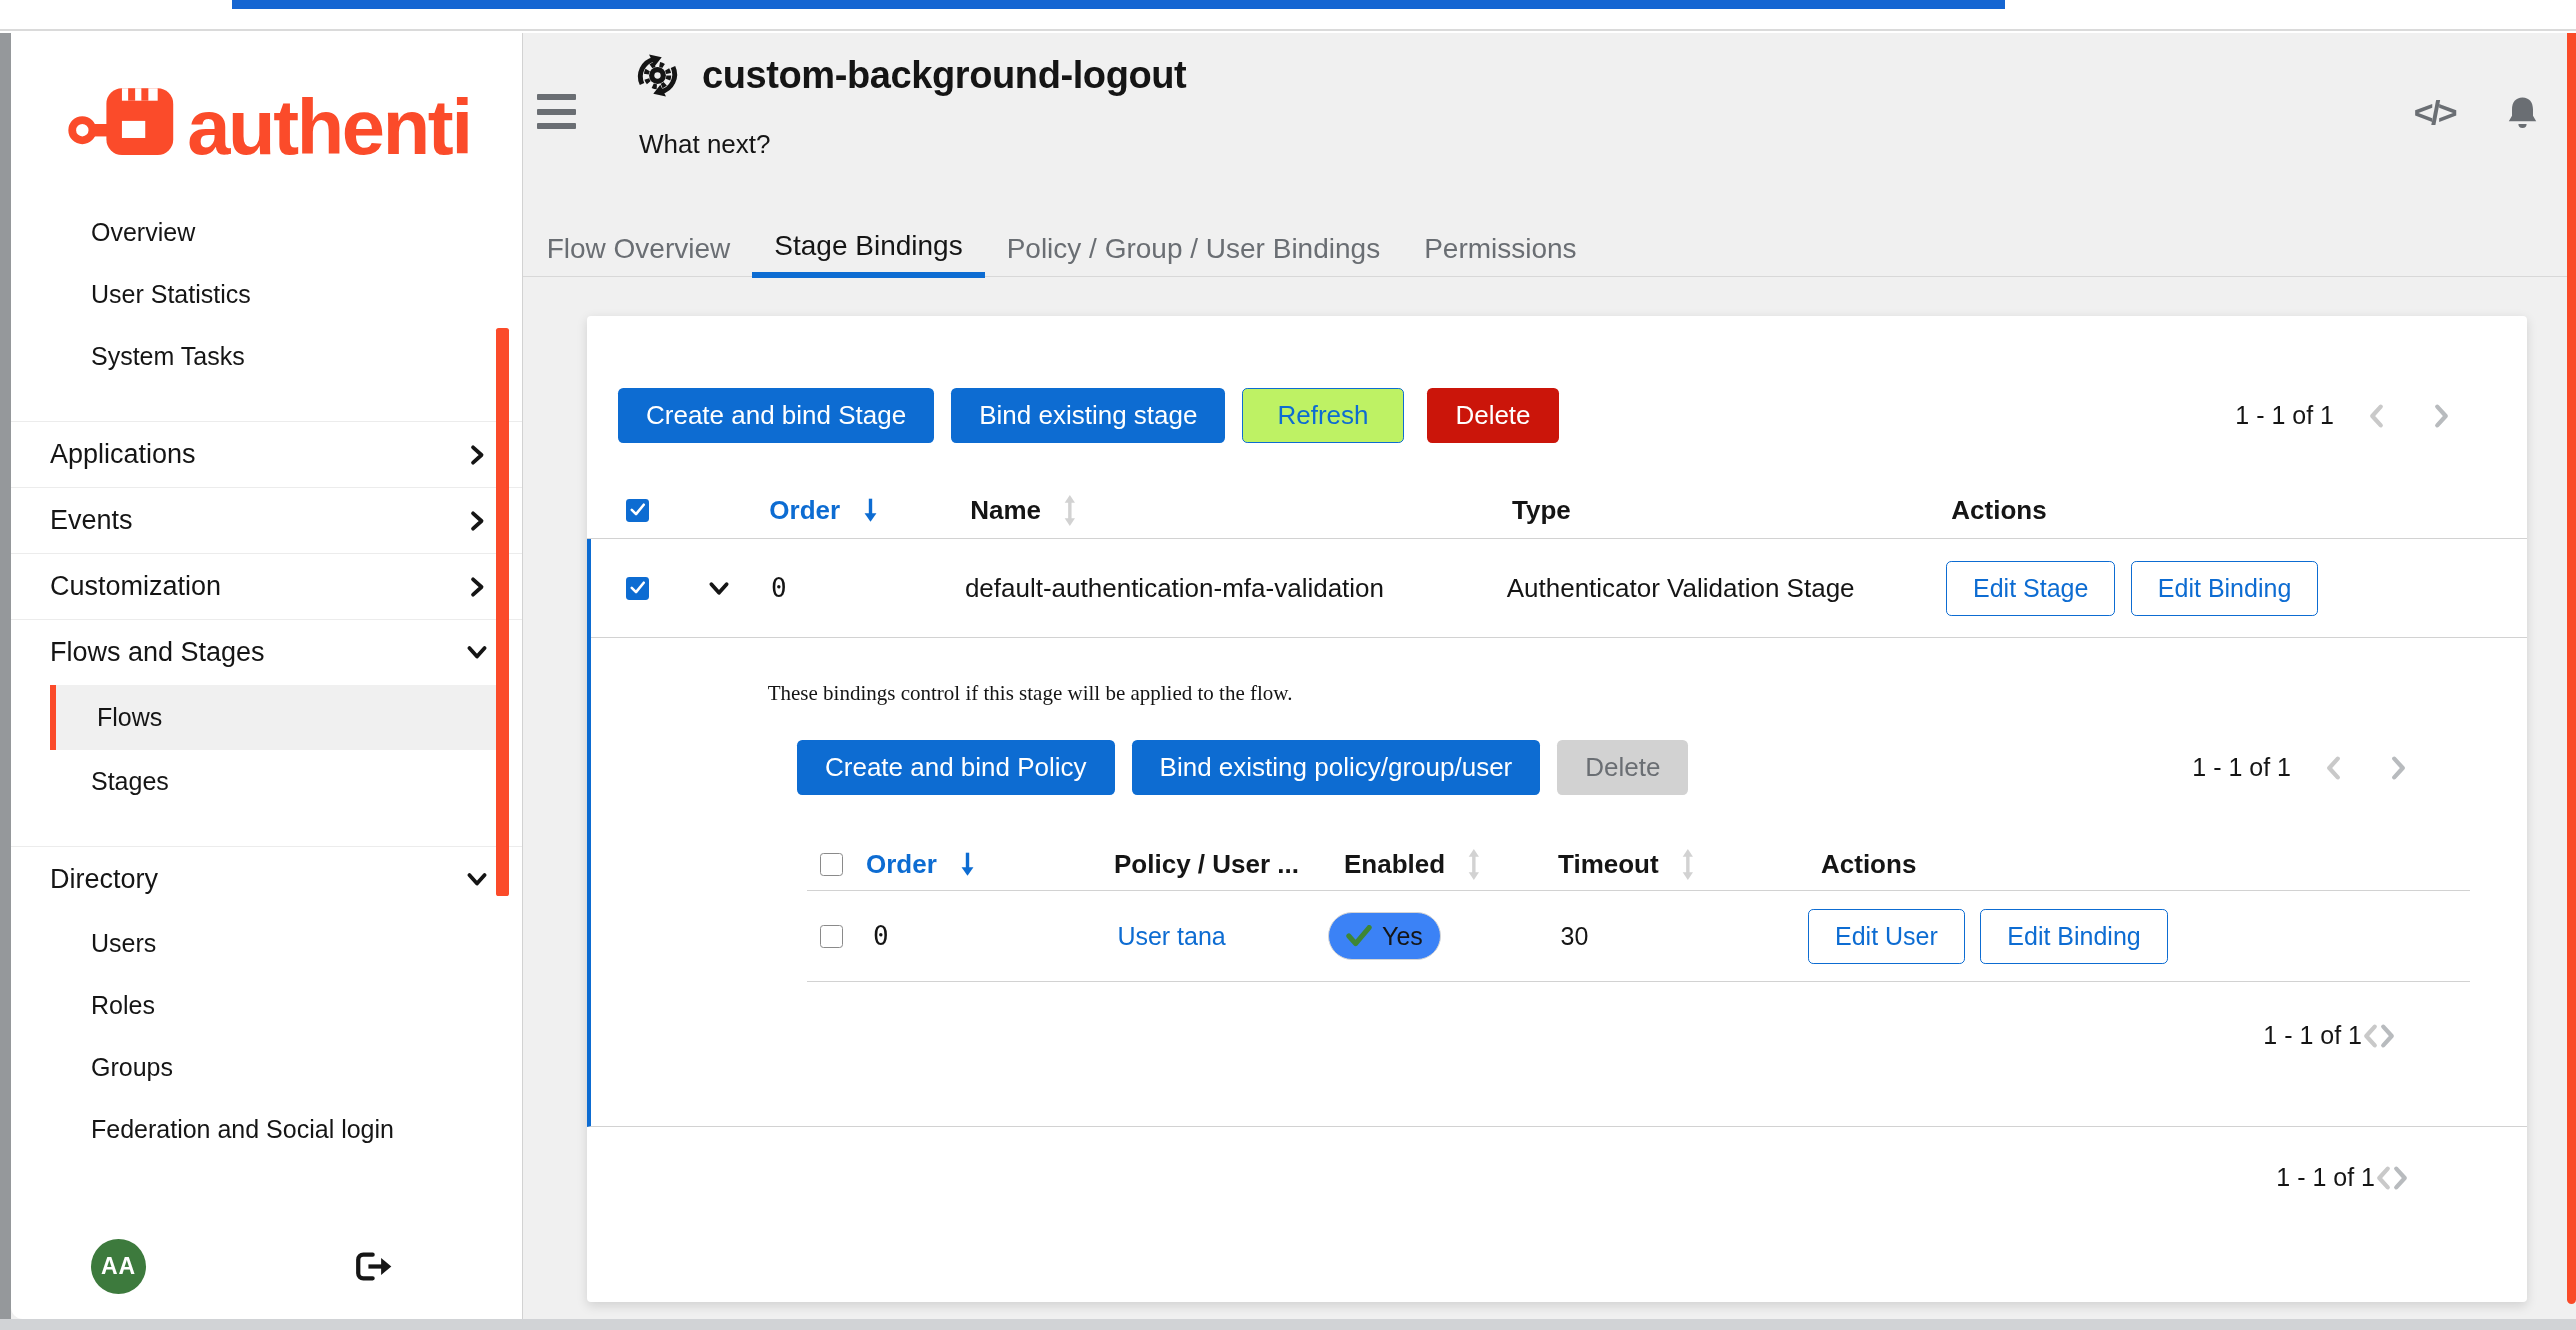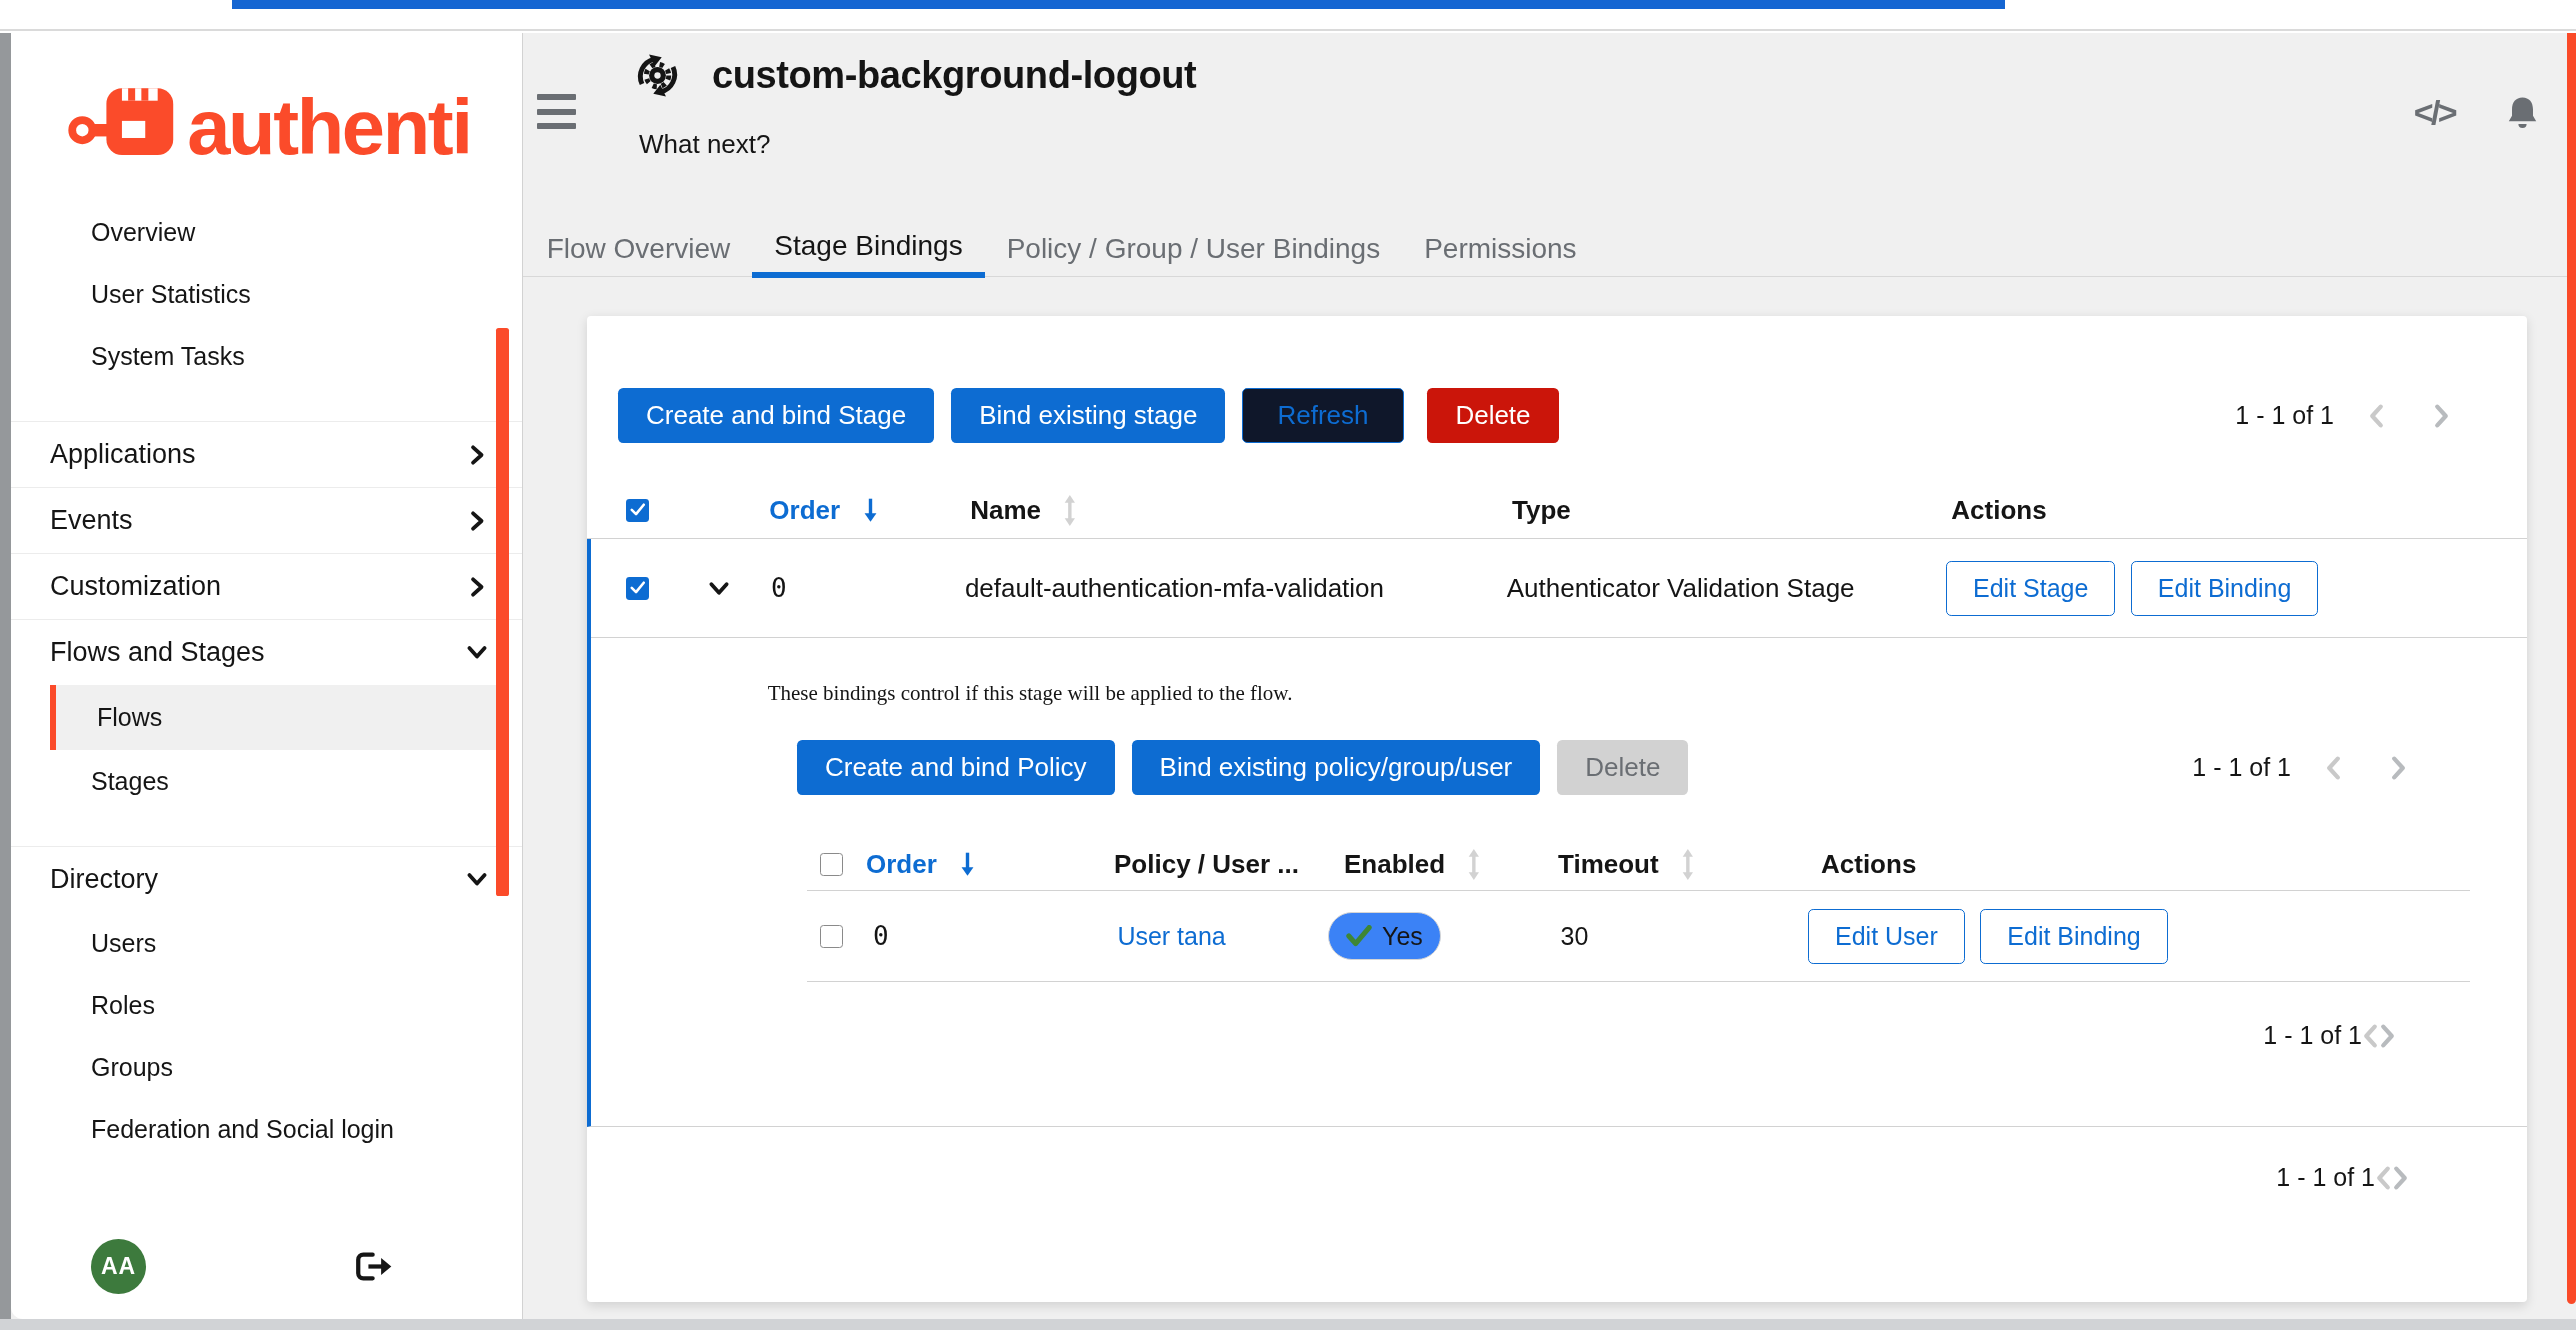--- a/index.html
+++ b/index.html
@@ -26,36 +26,36 @@
   .nav-gap { height:34px; }
   .side-scroll { position:absolute; right:13px; top:295px; width:13px; height:568px; background:#fb4b2a; border-radius:2.6px; }
   .side-footer { position:absolute; left:80px; bottom:25px; width:302px; display:flex; align-items:center; justify-content:space-between; }
   .avatar { width:55px; height:55px; border-radius:50%; background:#3d7a3d; color:#fff; display:flex; align-items:center; justify-content:center; font-size:23px; font-weight:700; letter-spacing:0.9px; cursor:pointer; }
 
   
   .main { flex:1; background:#f0f0f0; position:relative; }
   .hamburger { position:absolute; left:13.7px; top:61px; width:39px; cursor:pointer; }
   .hamburger .bar { height:6px; background:#6a6e73; margin-bottom:8.6px; border-radius:0.9px; }
   .hamburger .bar:last-child { margin-bottom:0; }
-  .title-row { position:absolute; left:112px; top:20px; display:flex; align-items:center; gap:32px; }
+  .title-row { position:absolute; left:112px; top:20px; display:flex; align-items:center; gap:22px; }
   .page-title { font-size:38px; font-weight:600; letter-spacing:-0.4px; }
   .subtitle { position:absolute; left:116px; top:96px; font-size:26px; }
   .topicons { position:absolute; right:38px; top:60px; display:flex; align-items:center; gap:52px; color:#6a6e73; }
   .code-ic { font-size:34px; font-weight:700; letter-spacing:-2.6px; cursor:pointer; }
 
   .tabs { position:absolute; left:0; right:0; top:187px; display:flex; border-bottom:1.7px solid #d8d8d8; padding-left:1.7px; }
   .tab { height:58px; display:flex; align-items:center; padding:0 22px; font-size:28px; color:#6a6e73; margin-bottom:-1.7px; cursor:pointer; white-space:nowrap; }
   .tab.active { color:#151515; border-bottom:6.9px solid #0d6cd2; font-weight:500; }
 
   
   .card { position:absolute; left:64px; top:283px; width:1940px; height:986px; background:#fff; border-radius:4px; box-shadow:0 3.4px 10.3px rgba(0,0,0,0.13); }
   .toolbar { display:flex; align-items:center; padding:72px 77px 0 31px; }
   .btn { height:55px; border-radius:5.2px; font-size:26px; padding:0 28px; border:none; background:none; font-family:inherit; display:inline-flex; align-items:center; margin-right:17px; cursor:pointer; white-space:nowrap; }
   .btn.primary { background:#0d6cd2; color:#fff; }
-  .btn.secondary { border:1.7px solid #0d6cd2; color:#0d6cd2; background:#0f172a; padding:0 34px; }
+  .btn.secondary { border:1.7px solid #0d6cd2; color:#0d6cd2; background:#bef264; padding:0 34px; }
   .btn.danger { background:#cb150a; color:#fff; margin-left:6.9px; }
   .btn.disabled { background:#d2d2d2; color:#6a6e73; cursor:default; }
   .btn.outline { border:1.7px solid #0d6cd2; color:#0d6cd2; background:#fff; font-size:25px; padding:0 26px; margin-right:15.5px; }
 
   .pag { margin-left:auto; display:flex; align-items:center; font-size:25px; color:#151515; }
   .pag .chev { margin-left:48px; cursor:pointer; display:flex; }
   .pag .chev.first { margin-left:34px; }
 
   .thead { display:flex; align-items:center; height:57px; margin-top:39px; border-bottom:0.9px solid #d2d2d2; padding-left:4.3px; font-weight:700; font-size:26px; }
   .c1 { width:99px; display:flex; } .c1 .cb { margin-left:35px; }

